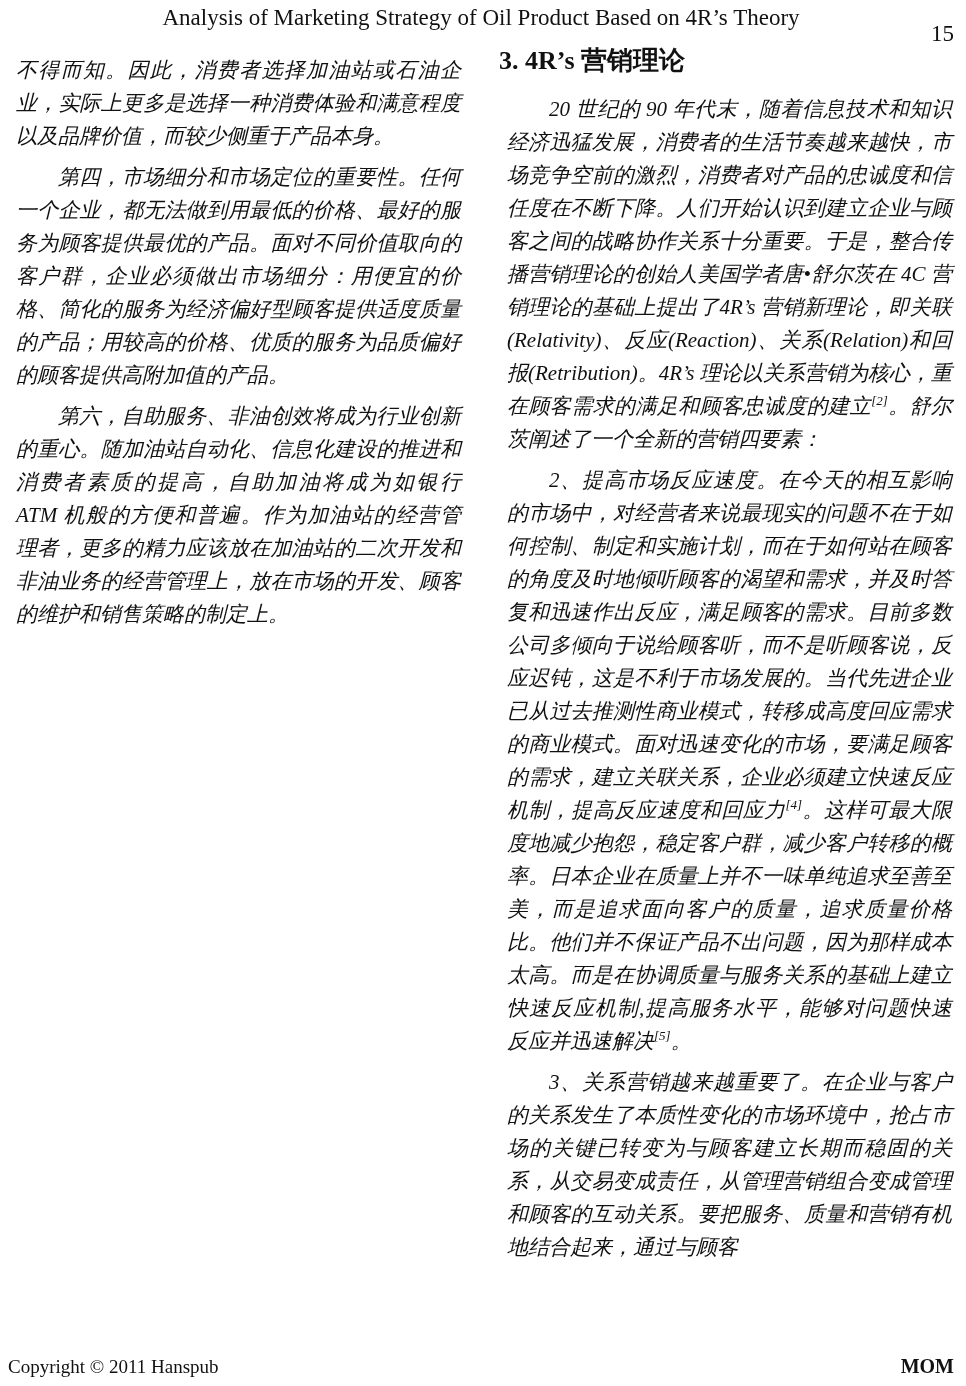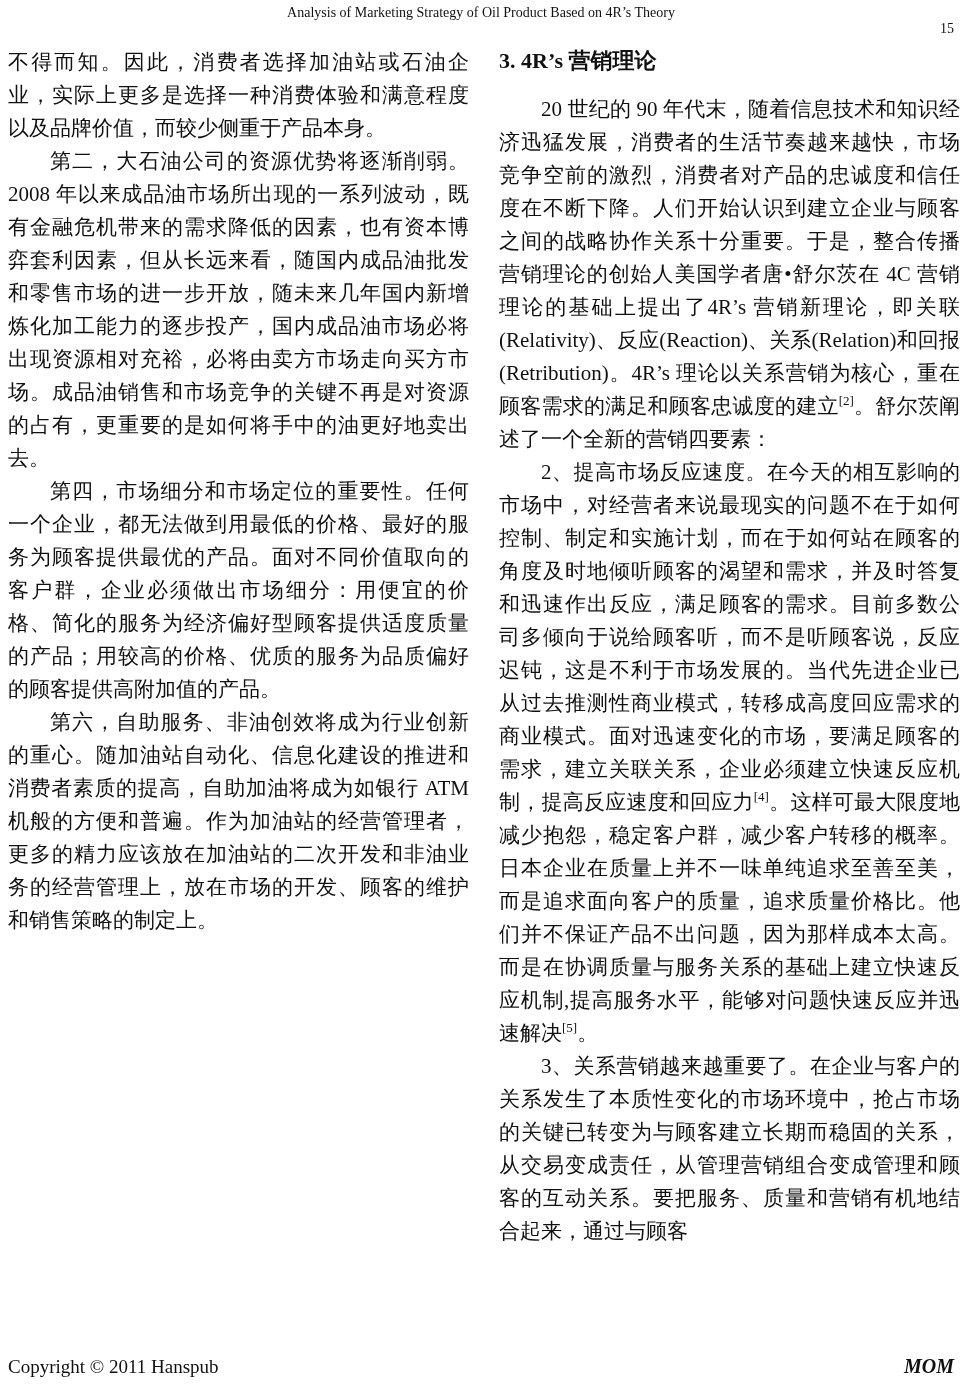--- a/index.html
+++ b/index.html
@@ -9,78 +9,77 @@
     height: 1386px;
     background: #ffffff;
     color: #111111;
     font-family: "Liberation Serif", "DejaVu Serif", serif;
     overflow: hidden;
   }
   
   .running-header {
     position: absolute;
     top: 5px; left: 8px; right: 12px; height: 26px;
-    font-size: 14px;
+    font-size: 23px;
   }
   .rh-title { position: absolute; left: 0; right: 0; text-align: center; white-space: nowrap; }
   .rh-page  { position: absolute; right: 0; top: 16px; }
   
   .columns {
     position: absolute;
     top: 46px; left: 8px;
     width: 952px;
     display: flex;
     gap: 30px;
   }
   .col {
     width: 461px;
     font-size: 21px;
     line-height: 33px;
     text-align: justify;
   }
-  .col p.para { margin: 0; }
+  .col p.para { margin: 8px; font-style: italic; }
   .col p.indent { text-indent: 2em; }
   sup.cite {
     font-size: 13px;
     vertical-align: super;
     line-height: 0;
   }
   .section-heading {
-    font-size: 22px;
+    font-size: 26px;
     font-weight: bold;
     line-height: 30px;
     margin: 0 0 17px 0;
     text-align: left;
     font-family: "Liberation Serif", "DejaVu Sans", serif;
   }
   
   .footer {
     position: absolute;
     left: 8px; right: 12px; bottom: 8px;
     font-size: 19px;
     display: flex;
     justify-content: space-between;
     align-items: baseline;
   }
-  .journal-mark { font-weight: bold; font-style: italic; font-size: 20px; }
+  .journal-mark { font-weight: bold; font-size: 20px; }
 </style>
 </head>
 <body>
 
 <div class="page">
 
   <div class="running-header">
     <div class="rh-title">Analysis of Marketing Strategy of Oil Product Based on 4R’s Theory</div>
     <div class="rh-page">15</div>
   </div>
 
   <div class="columns">
     <div class="col">
         <p class="para">不得而知。因此，消费者选择加油站或石油企业，实际上更多是选择一种消费体验和满意程度以及品牌价值，而较少侧重于产品本身。</p>
-        <p class="para indent">第二，大石油公司的资源优势将逐渐削弱。2008 年以来成品油市场所出现的一系列波动，既有金融危机带来的需求降低的因素，也有资本博弈套利因素，但从长远来看，随国内成品油批发和零售市场的进一步开放，随未来几年国内新增炼化加工能力的逐步投产，国内成品油市场必将出现资源相对充裕，必将由卖方市场走向买方市场。成品油销售和市场竞争的关键不再是对资源的占有，更重要的是如何将手中的油更好地卖出去。</p>
         <p class="para indent">第四，市场细分和市场定位的重要性。任何一个企业，都无法做到用最低的价格、最好的服务为顾客提供最优的产品。面对不同价值取向的客户群，企业必须做出市场细分：用便宜的价格、简化的服务为经济偏好型顾客提供适度质量的产品；用较高的价格、优质的服务为品质偏好的顾客提供高附加值的产品。</p>
         <p class="para indent">第六，自助服务、非油创效将成为行业创新的重心。随加油站自动化、信息化建设的推进和消费者素质的提高，自助加油将成为如银行 ATM 机般的方便和普遍。作为加油站的经营管理者，更多的精力应该放在加油站的二次开发和非油业务的经营管理上，放在市场的开发、顾客的维护和销售策略的制定上。</p>
       </div>
     <div class="col">
       <h2 class="section-heading">3. 4R’s 营销理论</h2>
       <div>
           <p class="para indent">20 世纪的 90 年代末，随着信息技术和知识经济迅猛发展，消费者的生活节奏越来越快，市场竞争空前的激烈，消费者对产品的忠诚度和信任度在不断下降。人们开始认识到建立企业与顾客之间的战略协作关系十分重要。于是，整合传播营销理论的创始人美国学者唐•舒尔茨在 4C 营销理论的基础上提出了4R’s 营销新理论，即关联(Relativity)、反应(Reaction)、关系(Relation)和回报(Retribution)。4R’s 理论以关系营销为核心，重在顾客需求的满足和顾客忠诚度的建立<sup class="cite">[2]</sup>。舒尔茨阐述了一个全新的营销四要素：</p>
           <p class="para indent">2、提高市场反应速度。在今天的相互影响的市场中，对经营者来说最现实的问题不在于如何控制、制定和实施计划，而在于如何站在顾客的角度及时地倾听顾客的渴望和需求，并及时答复和迅速作出反应，满足顾客的需求。目前多数公司多倾向于说给顾客听，而不是听顾客说，反应迟钝，这是不利于市场发展的。当代先进企业已从过去推测性商业模式，转移成高度回应需求的商业模式。面对迅速变化的市场，要满足顾客的需求，建立关联关系，企业必须建立快速反应机制，提高反应速度和回应力<sup class="cite">[4]</sup>。这样可最大限度地减少抱怨，稳定客户群，减少客户转移的概率。日本企业在质量上并不一味单纯追求至善至美，而是追求面向客户的质量，追求质量价格比。他们并不保证产品不出问题，因为那样成本太高。而是在协调质量与服务关系的基础上建立快速反应机制,提高服务水平，能够对问题快速反应并迅速解决<sup class="cite">[5]</sup>。</p>
           <p class="para indent">3、关系营销越来越重要了。在企业与客户的关系发生了本质性变化的市场环境中，抢占市场的关键已转变为与顾客建立长期而稳固的关系，从交易变成责任，从管理营销组合变成管理和顾客的互动关系。要把服务、质量和营销有机地结合起来，通过与顾客</p>
         </div>

